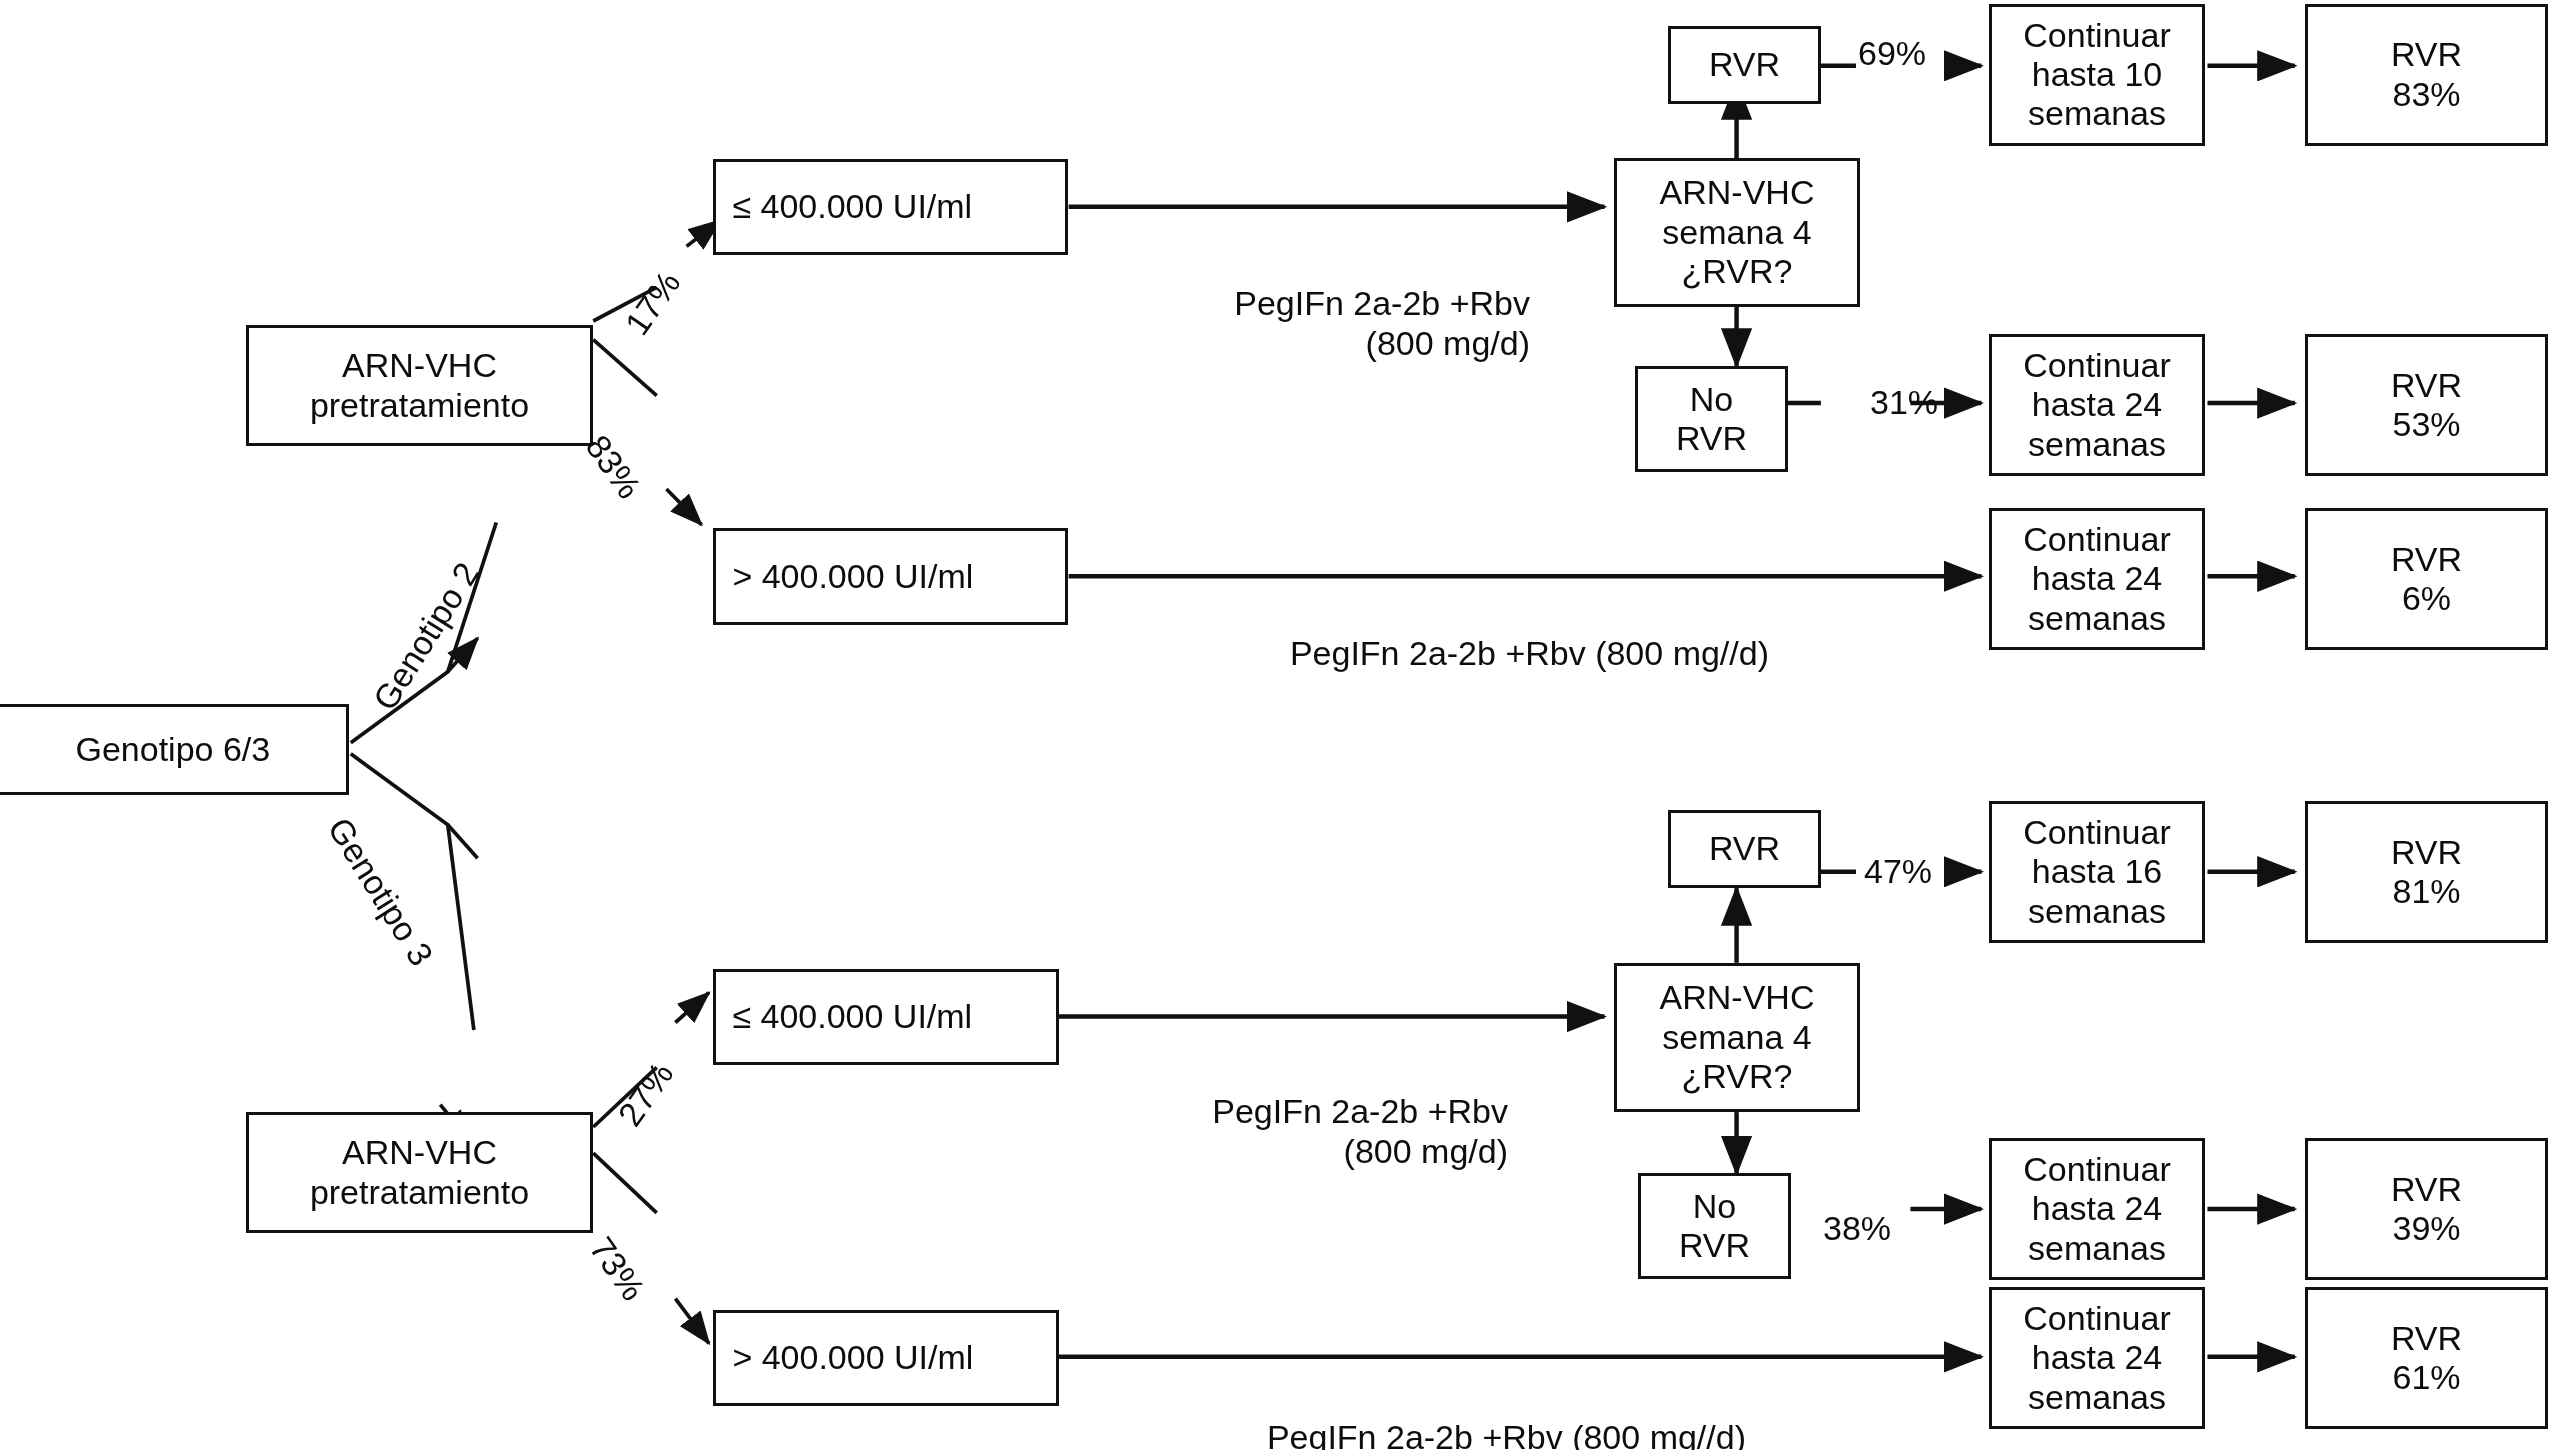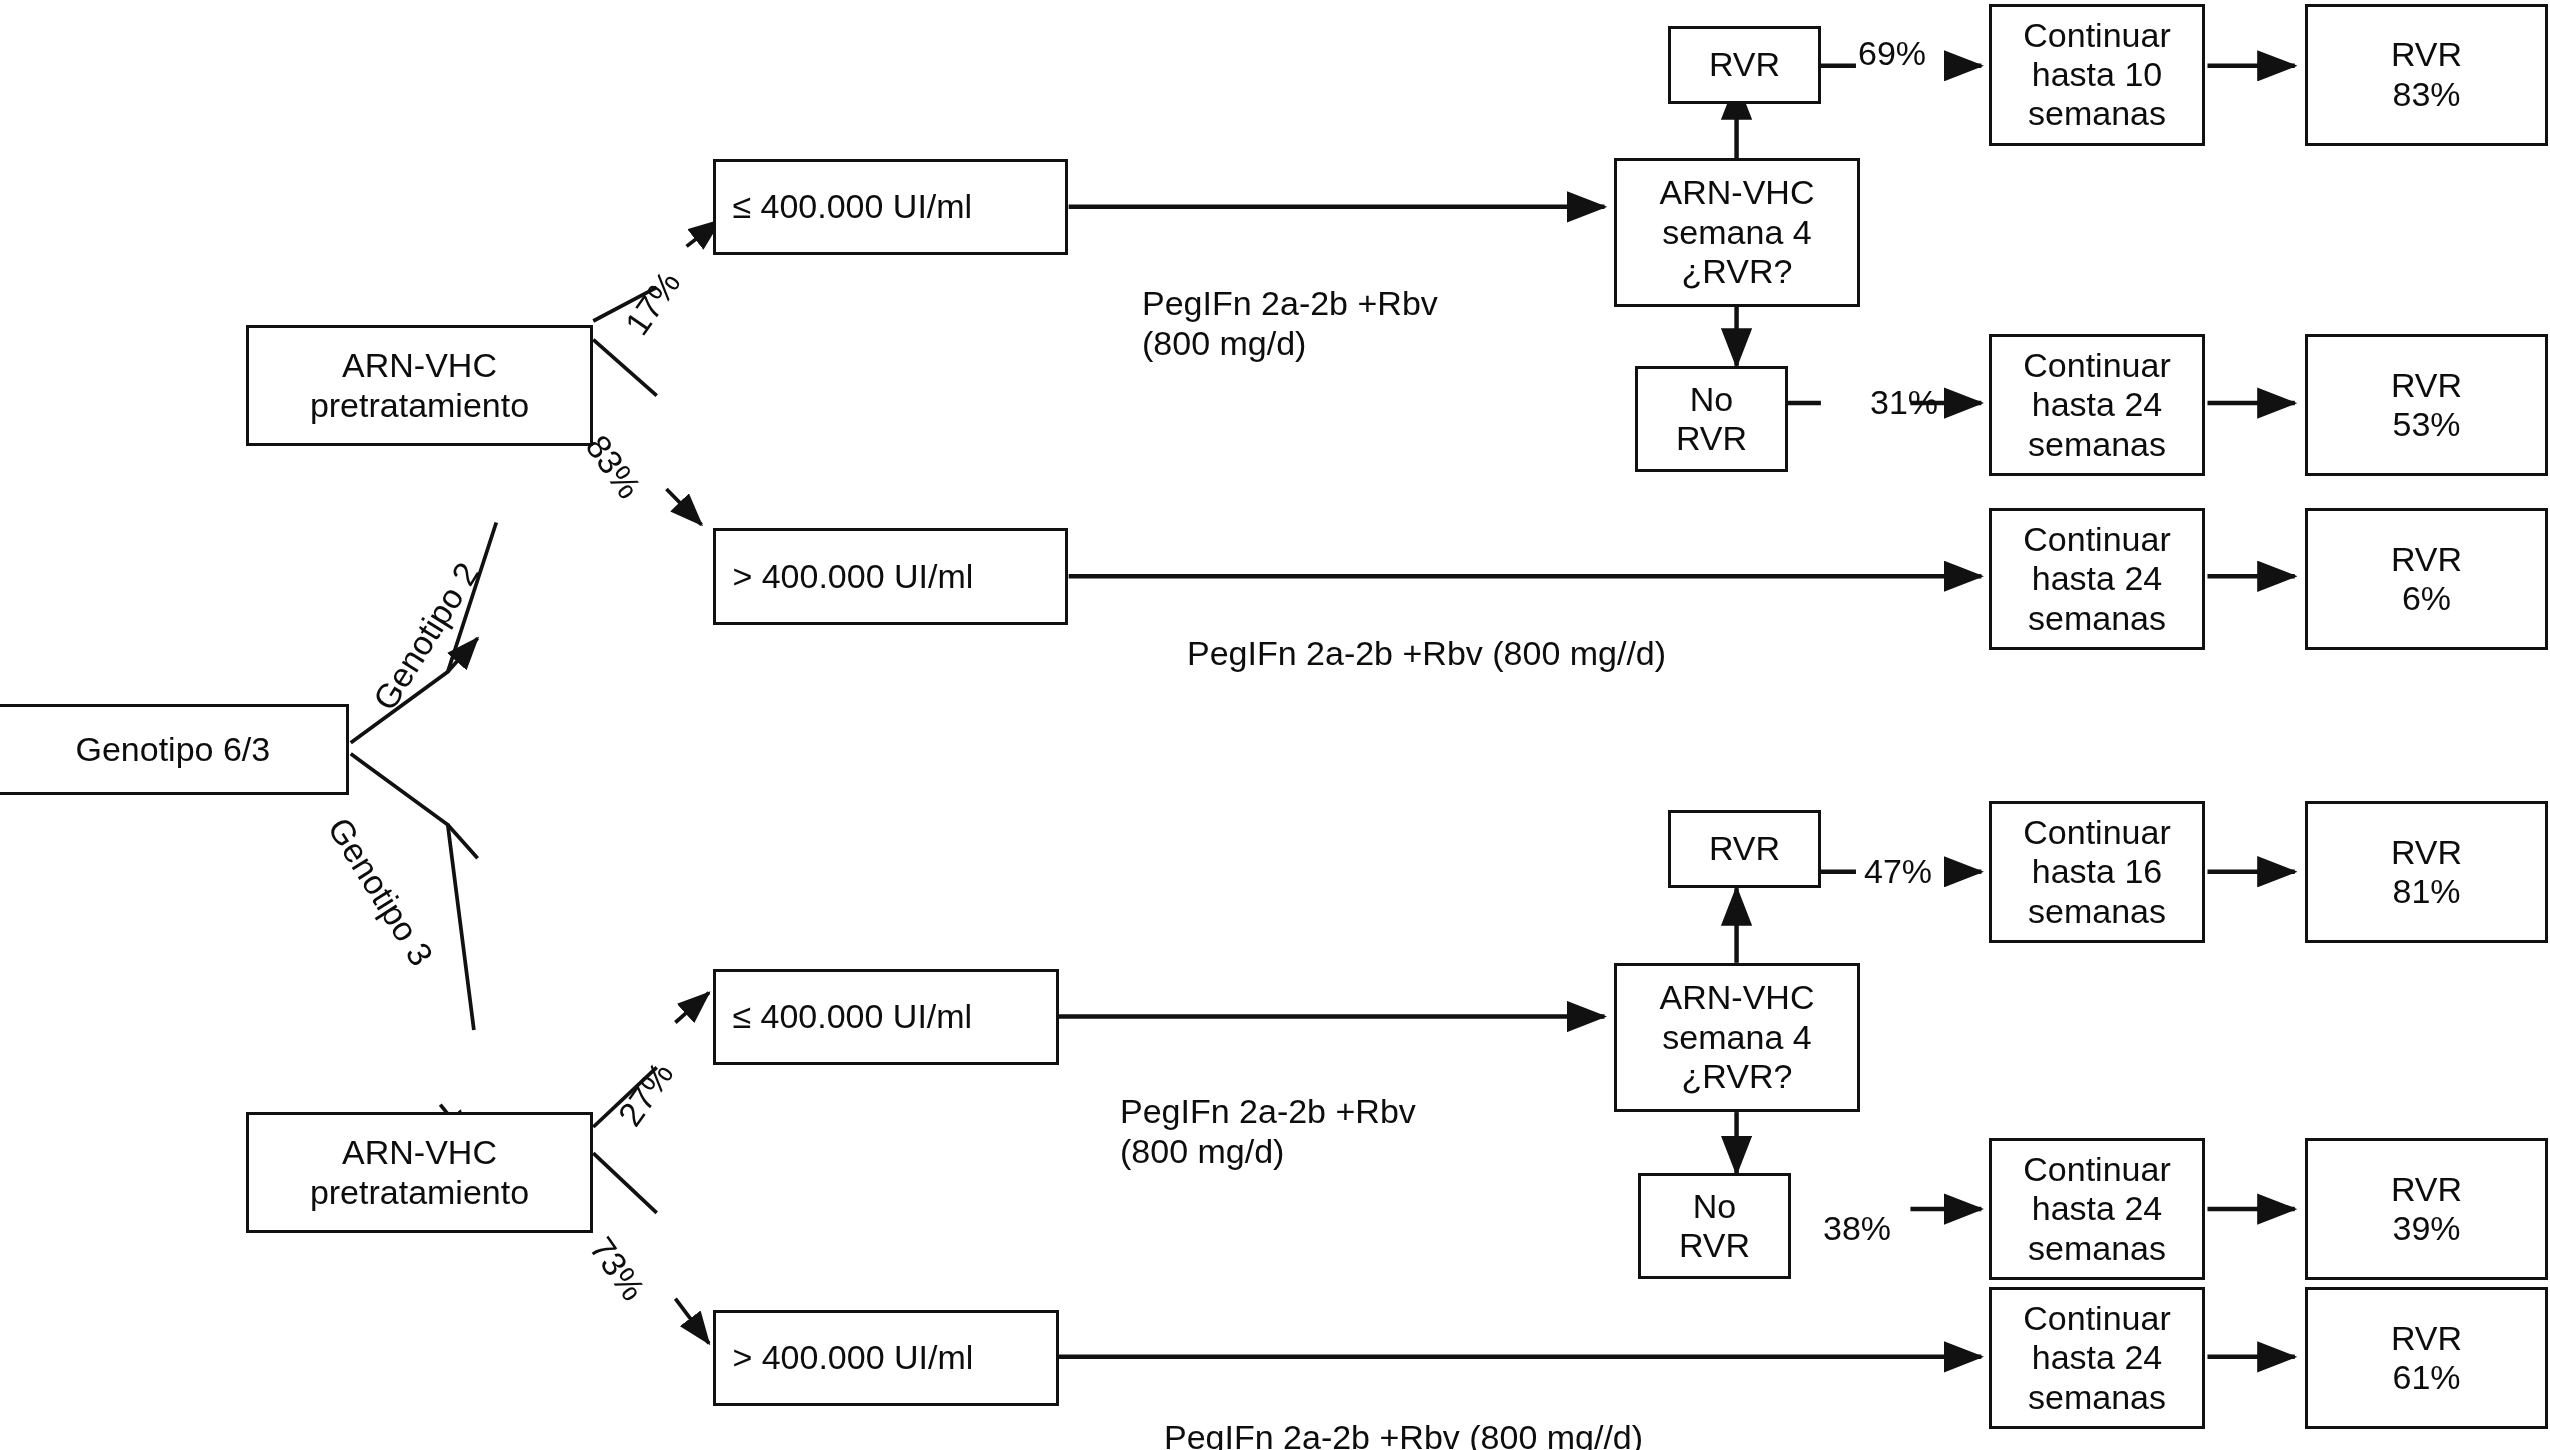--- a/index.html
+++ b/index.html
@@ -29,21 +29,21 @@
     line-height: 1.16;
     font-size: 34px;
     letter-spacing: 0px;
     white-space: pre-line;
   }
   .node span { display: block; }
   .edge-label {
     position: absolute;
     font-size: 34px;
     line-height: 1.18;
-    text-align: left;
+    text-align: right;
     white-space: pre-line;
     color: #0d0d0d;
   }
   .pct {
     position: absolute;
     font-size: 34px;
     line-height: 1;
     color: #0d0d0d;
     white-space: nowrap;
   }

